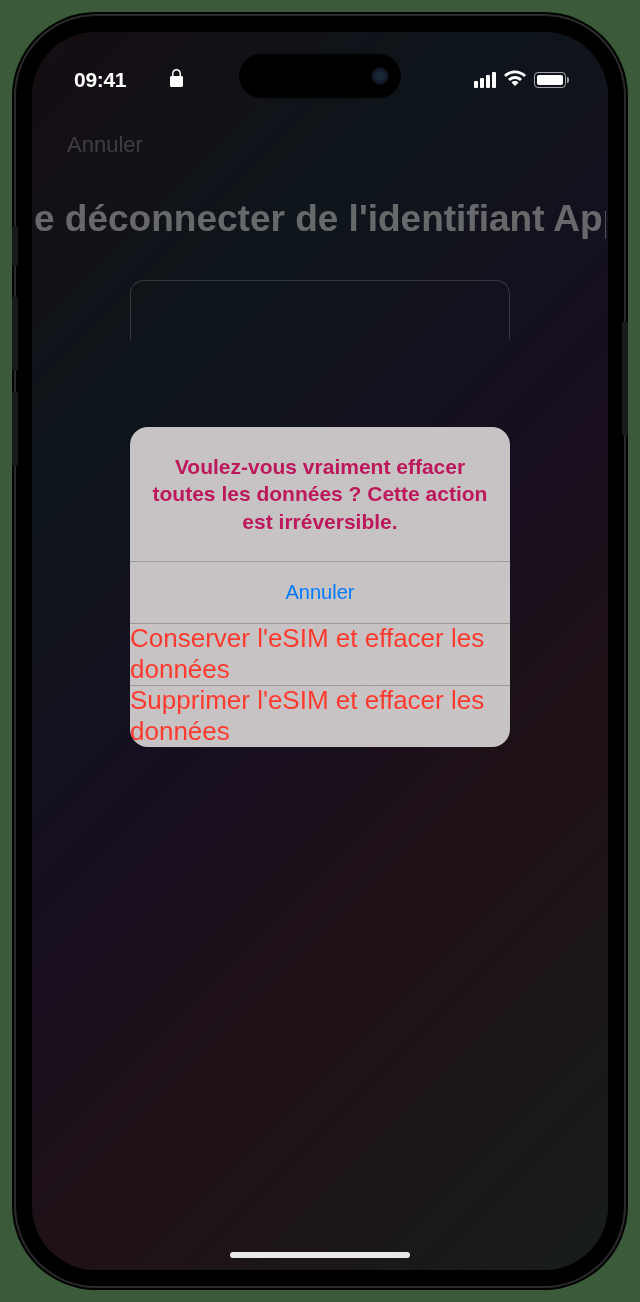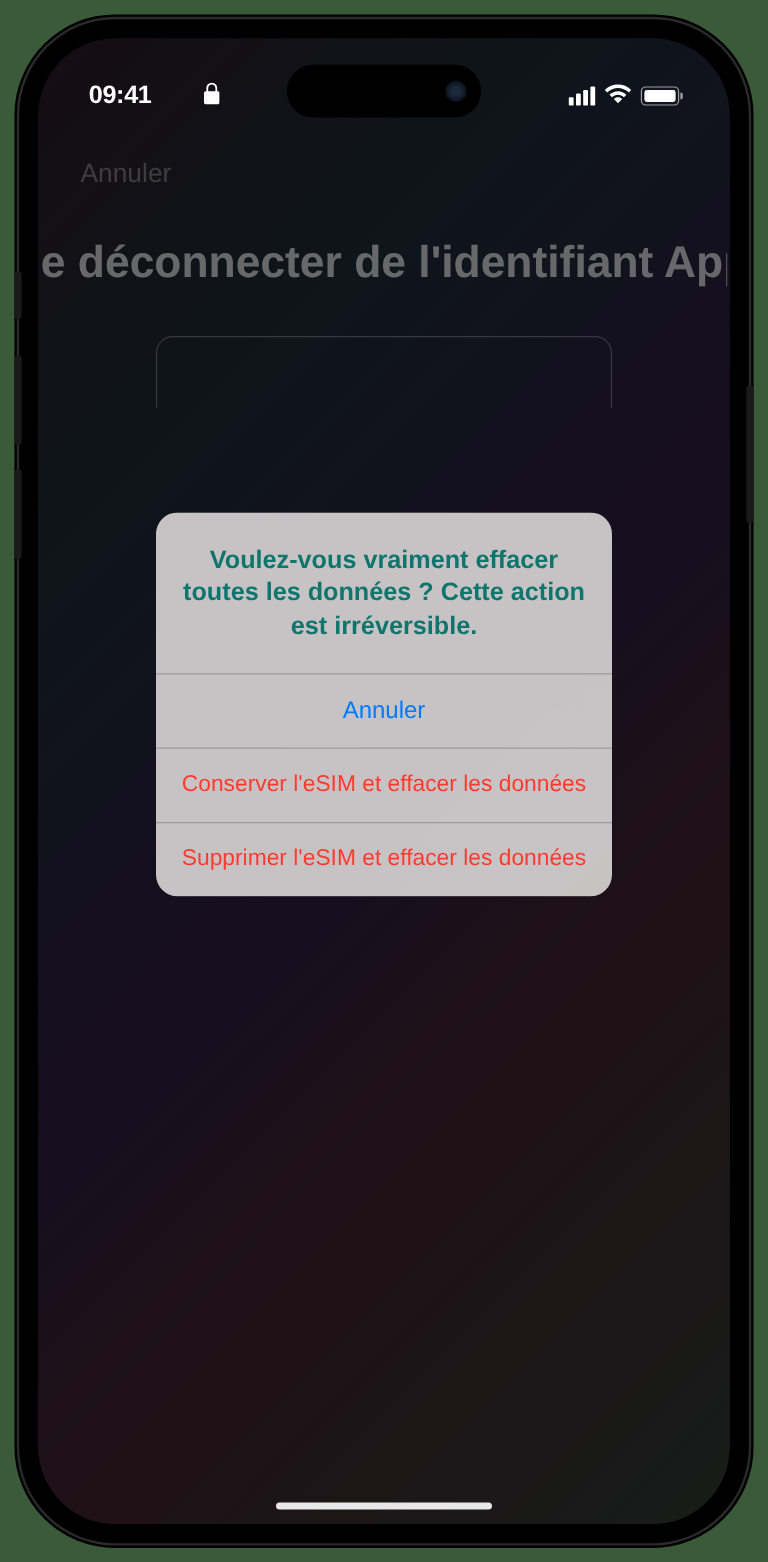--- a/index.html
+++ b/index.html
@@ -197,40 +197,40 @@
       z-index: 20;
       overflow: hidden;
     }
     .alert-header {
       padding: 26px 22px 20px;
       text-align: center;
     }
     .alert-title {
       font-size: 21px;
       font-weight: 600;
-      color: #0f766e;
+      color: #be185d;
       line-height: 1.3;
       margin-bottom: 6px;
     }
     .alert-message {
       font-size: 17px;
       color: #000;
       line-height: 1.35;
     }
     .alert-button {
       border-top: 0.5px solid rgba(80,80,80,0.35);
       height: 62px;
       display: flex;
       align-items: center;
       justify-content: center;
       font-size: 20px;
       cursor: pointer;
     }
     .alert-button.primary { color: #007aff; font-weight: 400; }
-    .alert-button.destructive { color: #ff3b30; font-size: 19px; text-align: right; }
+    .alert-button.destructive { color: #ff3b30; font-size: 26px; }
     .home-indicator {
       position: absolute;
       bottom: 12px;
       left: 50%;
       transform: translateX(-50%);
       width: 180px;
       height: 6px;
       background: #fff;
       border-radius: 3px;
       z-index: 40;

